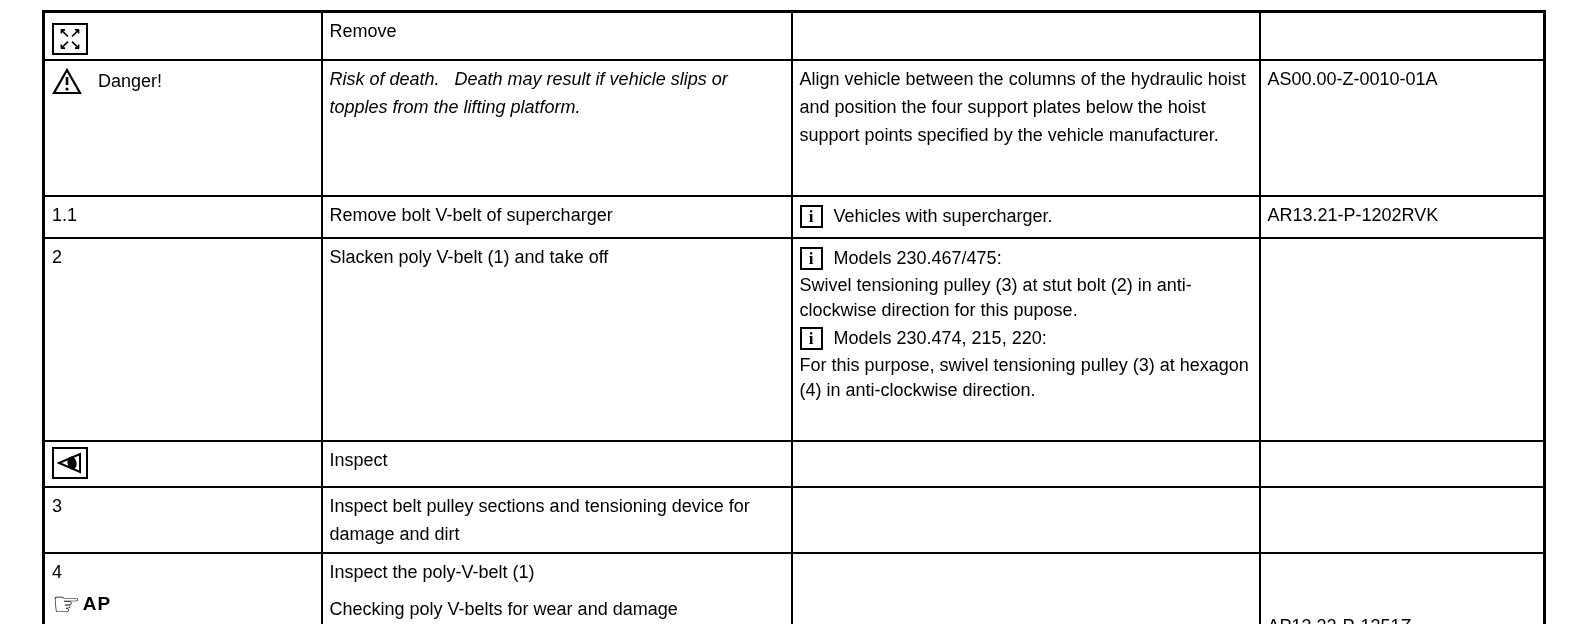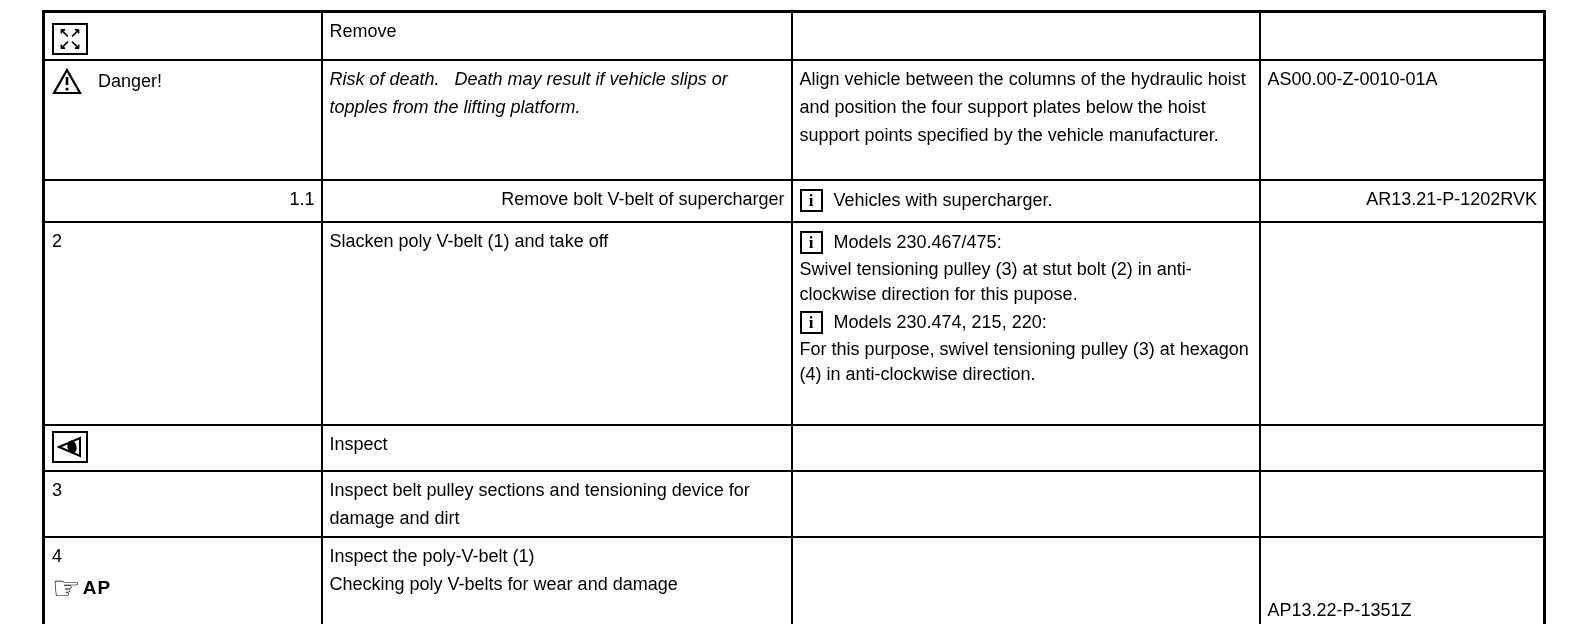--- a/index.html
+++ b/index.html
@@ -31,22 +31,22 @@
   col.c4 { width: 285px; }
   td {
     border: 2px solid #000;
     vertical-align: top;
     padding: 4px 6px 4px 7px;
     font-size: 18px;
     line-height: 28px;
     overflow: hidden;
   }
   tr.r1 { height: 42px; }
-  tr.r2 { height: 120px; }
-  tr.r3 { height: 42px; text-align: right; }
+  tr.r2 { height: 136px; }
+  tr.r3 { height: 42px; }
   tr.r4 { height: 203px; }
   tr.r5 { height: 42px; }
   tr.r6 { height: 58px; }
   tr.r7 { height: 83px; }
 
   .preserve { white-space: pre-wrap; font-style: italic; }
 
   
   .boxed-icon {
     display: inline-flex;
@@ -111,21 +111,21 @@
     line-height: 28px;
     margin-right: 2px;
   }
   .ap-label {
     font-size: 19px;
     font-weight: bold;
     letter-spacing: 1px;
     line-height: 26px;
   }
   .ref-offset { padding-top: 58px; }
-  .op-second { }
+  .op-second { margin-top: 9px; }
 </style>
 </head>
 <body>
 
 <div class="page">
   <table class="procedure-table">
     <colgroup>
       <col class="c1">
         <col class="c2">
         <col class="c3">

